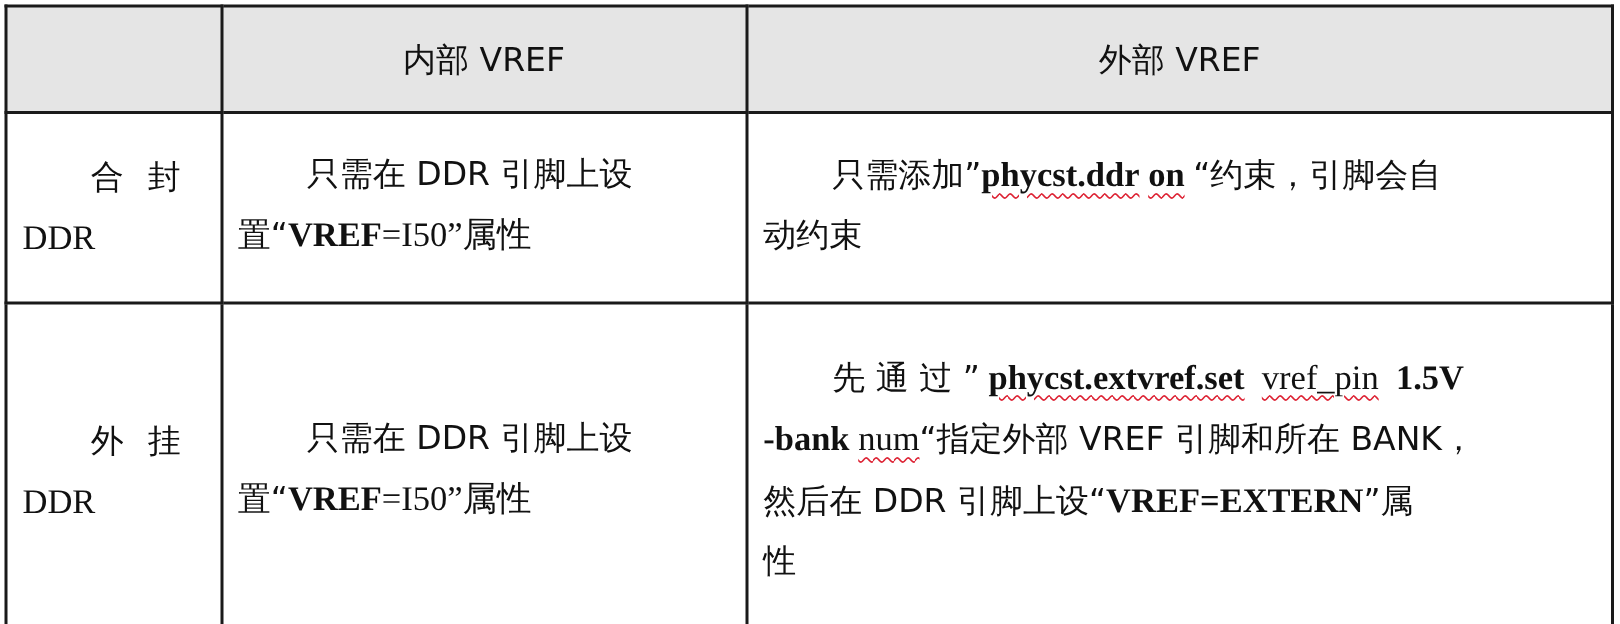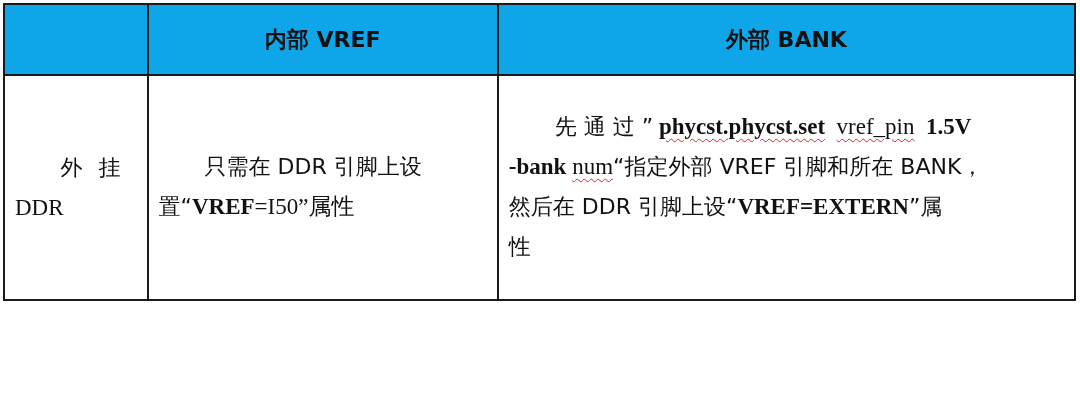--- a/index.html
+++ b/index.html
@@ -1,21 +1,21 @@
 <!DOCTYPE html>
 <html><head>
 <meta charset="utf-8">
 <style>
   html, body { margin: 0; padding: 0; background: #ffffff; }
   body { width: 1080px; height: 416px; position: relative; overflow: hidden;
          font-family: "Liberation Serif", "DejaVu Serif", serif; color: #111; }
   table.vref { position: absolute; left: 3px; top: 3px; border-collapse: collapse;
                table-layout: fixed; width: 1073px; }
   table.vref td, table.vref th { border: 2px solid #1a1a1a; padding: 0; vertical-align: middle; }
-  th { background: #0ea5e9; font-weight: bold; font-size: 22px; height: 69px; text-align: center; margin-left: 40px; }
+  th { background: #e5e5e5; font-weight: normal; font-size: 22px; height: 69px; text-align: center; margin-left: 40px; }
   td { font-size: 23px; line-height: 40px; }
   .c1 { width: 143px; }
   .c2 { width: 349px; }
   .c3 { width: 575px; }
   .rowlabel { padding: 0 10px 0 10px !important; text-align: justify; }
   .rowlabel .cn { display: block; text-align: right; letter-spacing: 16px; font-family: "DejaVu Sans", sans-serif; font-size: 22px; }
   .rowlabel .en { display: block; }
   .cell { padding: 4px 10px 6px 10px !important; }
   .cn-text { font-family: "DejaVu Sans", sans-serif; font-size: 22px; }
   .indent { padding-left: 46px; }
@@ -30,34 +30,48 @@
 <table class="vref">
   <colgroup>
       <col class="c1">
       <col class="c2">
       <col class="c3">
     </colgroup>
   <tbody>
       <tr>
     <th></th>
     <th class="cn-text">内部 VREF</th>
-    <th class="cn-text">外部 BANK</th>
+    <th class="cn-text">外部 VREF</th>
   </tr>
 
+  <tr class="r1">
+    <td class="rowlabel">
+      <span class="cn">合封</span>
+      <span class="en">DDR</span>
+    </td>
+    <td class="cell">
+      <div class="indent cn-text">只需在 DDR 引脚上设</div>
+      <div><span class="cn-text">置“</span><b>VREF</b><span>=I50”属性</span></div>
+    </td>
+    <td class="cell">
+      <div class="indent"><span class="cn-text">只需添加”</span><b class="squig">phycst.ddr</b> <b class="squig">on</b> <span class="cn-text">“约束，引脚会自</span></div>
+      <div class="cn-text">动约束</div>
+    </td>
+  </tr>
 
   <tr class="r2">
     <td class="rowlabel">
       <span class="cn">外挂</span>
       <span class="en">DDR</span>
     </td>
     <td class="cell">
       <div class="indent cn-text">只需在 DDR 引脚上设</div>
       <div><span class="cn-text">置“</span><b>VREF</b><span>=I50”属性</span></div>
     </td>
     <td class="cell">
-      <div class="indent"><span class="cn-text">先 通 过 ”</span> <b class="squig">phycst.phycst.set</b>&nbsp; <span class="squig">vref_pin</span>&nbsp; <b>1.5V</b></div>
+      <div class="indent"><span class="cn-text">先 通 过 ”</span> <b class="squig">phycst.extvref.set</b>&nbsp; <span class="squig">vref_pin</span>&nbsp; <b>1.5V</b></div>
       <div><b>-bank</b> <span class="squig">num</span><span class="cn-text">“指定外部 VREF 引脚和所在 BANK，</span></div>
       <div><span class="cn-text">然后在 DDR 引脚上设“</span><b>VREF=EXTERN</b><span class="cn-text">”属</span></div>
       <div class="cn-text">性</div>
     </td>
   </tr>
 </tbody>
   </table>
 
 </body></html>

